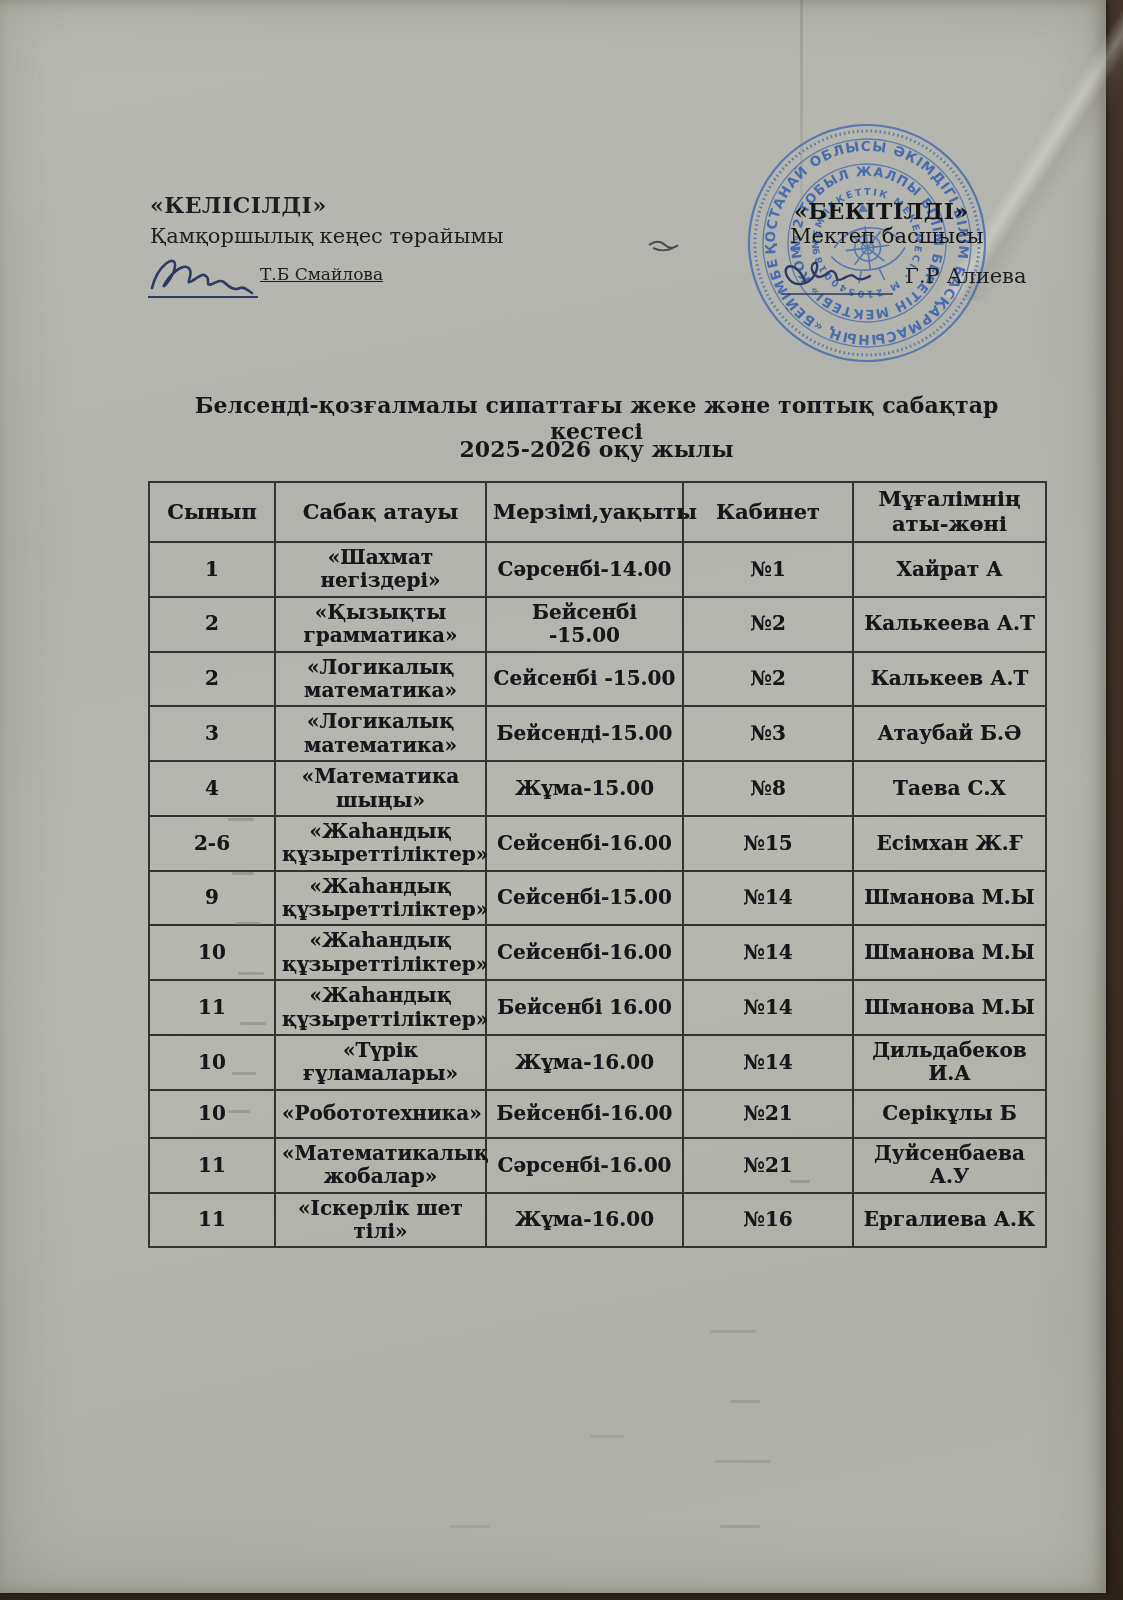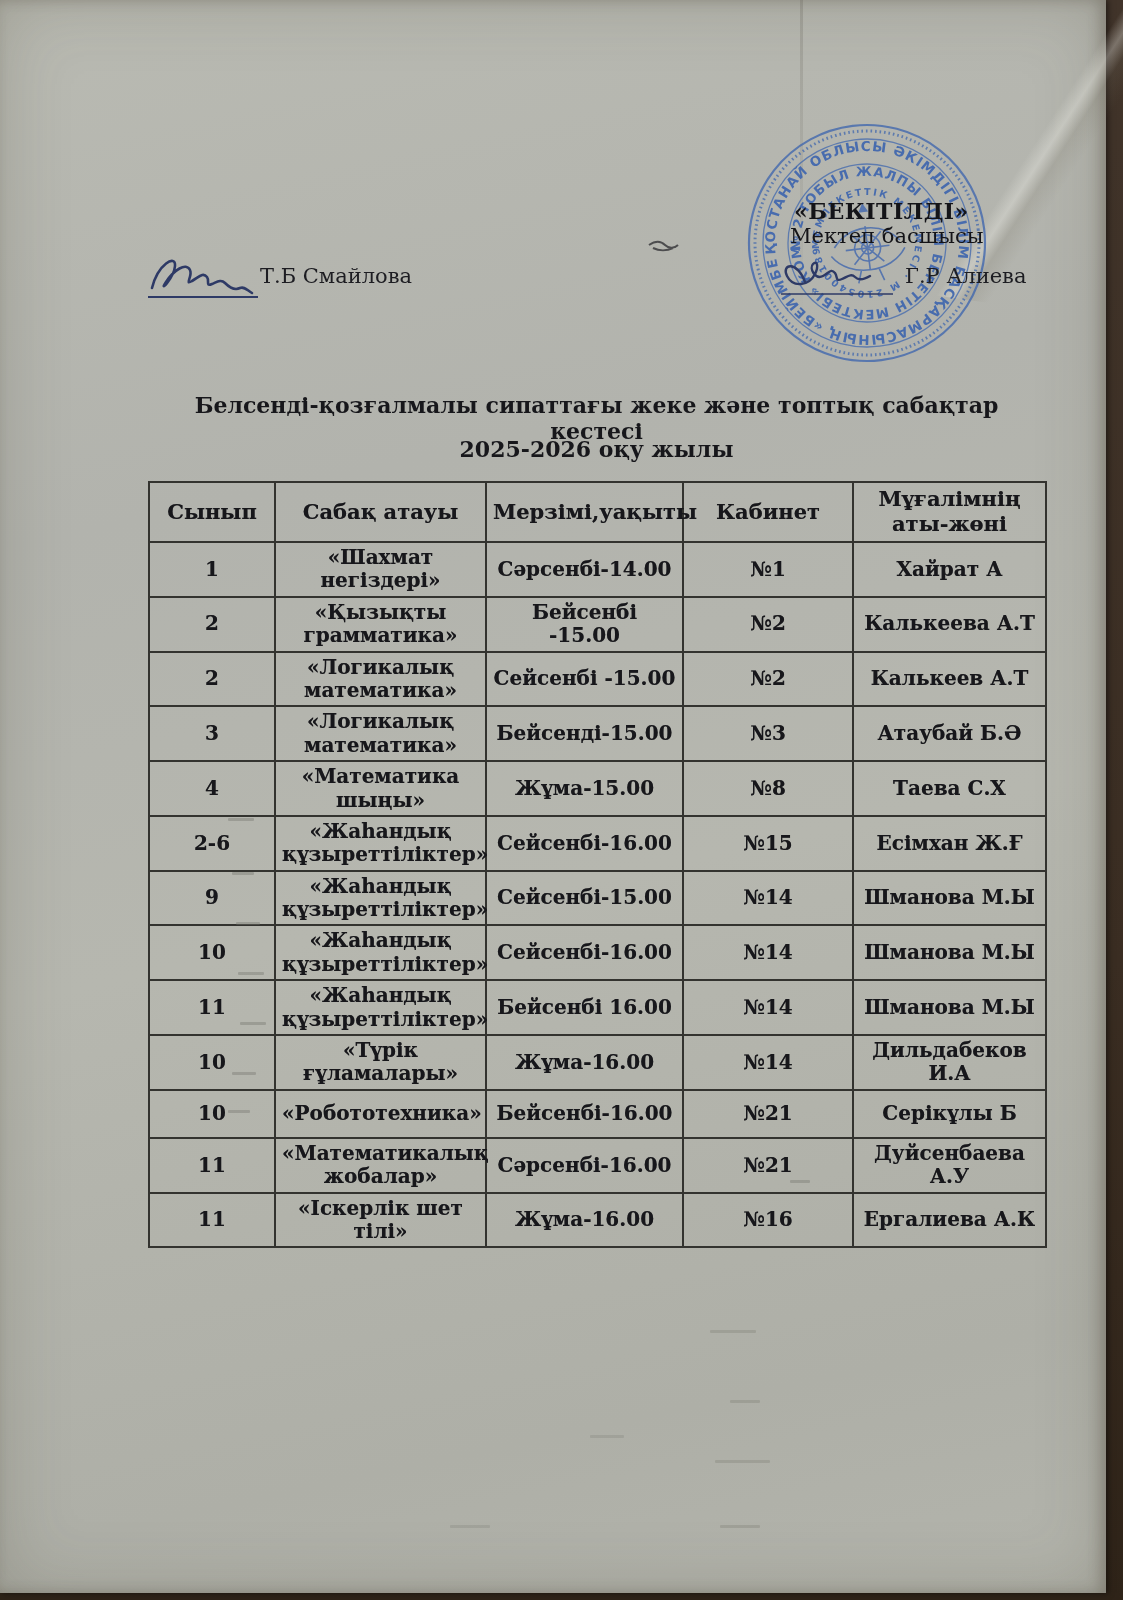--- a/index.html
+++ b/index.html
@@ -20,21 +20,21 @@
   }
   .vline-crease {
     position:absolute; left:800px; top:0; width:3px; height:320px;
     background:linear-gradient(180deg, rgba(95,92,82,.25), rgba(95,92,82,0));
   }
   
   .approve-left { position:absolute; left:150px; top:192px; color:#1d1d22; }
   .approve-left .t1 { font-weight:bold; font-size:22px; letter-spacing:.5px; }
   .approve-left .t2 { font-size:21px; margin-top:6px; }
   .sig-left { position:absolute; left:146px; top:248px; }
-  .name-left { position:absolute; left:260px; top:264px; font-size:21px; color:#1d1d22; }
+  .name-left { position:absolute; left:260px; top:264px; font-size:17px; color:#1d1d22;text-decoration:underline; }
   .approve-right { position:absolute; left:790px; top:198px; z-index:3; color:#141418; }
   .approve-right .t1 { font-weight:bold; font-size:22px; letter-spacing:.5px; margin-left:4px; }
   .approve-right .t2 { font-size:21px; }
   .sig-right { position:absolute; left:775px; top:248px; z-index:3; }
   .name-right { position:absolute; left:905px; top:264px; font-size:21px; color:#1d1d22; z-index:3; }
   .stray-mark { position:absolute; left:645px; top:235px; opacity:.75; }
   
   .stamp { position:absolute; left:742px; top:118px; z-index:2; opacity:.92; transform:rotate(-7deg); }
   .stamp text { font-family:"DejaVu Sans","Liberation Sans",sans-serif; fill:#3f66ae; font-weight:bold; }
   
@@ -58,20 +58,24 @@
   .mark { position:absolute; background:#76766e; opacity:.4; border-radius:1px; }
 </style>
 </head>
 <body>
 
 <div class="photo">
   <div class="paper">
     <div class="crease"></div>
     <div class="vline-crease"></div>
 
+    <div class="approve-left">
+      <div class="t1">«КЕЛІСІЛДІ»</div>
+      <div class="t2">Қамқоршылық кеңес төрайымы</div>
+    </div>
     <svg class="sig-left" width="130" height="60" viewBox="0 0 130 60">
       <path d="M6 40 C12 16, 30 6, 29 18 C28 30, 12 46, 20 34 C28 22, 40 14, 44 22 C47 28, 38 38, 46 33 C53 29, 57 24, 61 29 C64 33, 59 39, 66 36 C71 34, 75 31, 79 35 C83 39, 88 43, 94 40 C98 38, 101 42, 106 45" fill="none" stroke="#2e3a66" stroke-width="2.6" stroke-linecap="round"></path>
       <line x1="2" y1="49" x2="112" y2="49" stroke="#2e3a66" stroke-width="1.8"></line>
     </svg>
     <div class="name-left">Т.Б Смайлова</div>
 
     <svg class="stray-mark" width="36" height="22" viewBox="0 0 36 22">
       <path d="M4 10 C10 6, 16 6, 20 10 C24 14, 30 13, 33 10 M8 13 C14 16, 22 16, 28 13" fill="none" stroke="#2a2a2e" stroke-width="2"></path>
     </svg>
 

